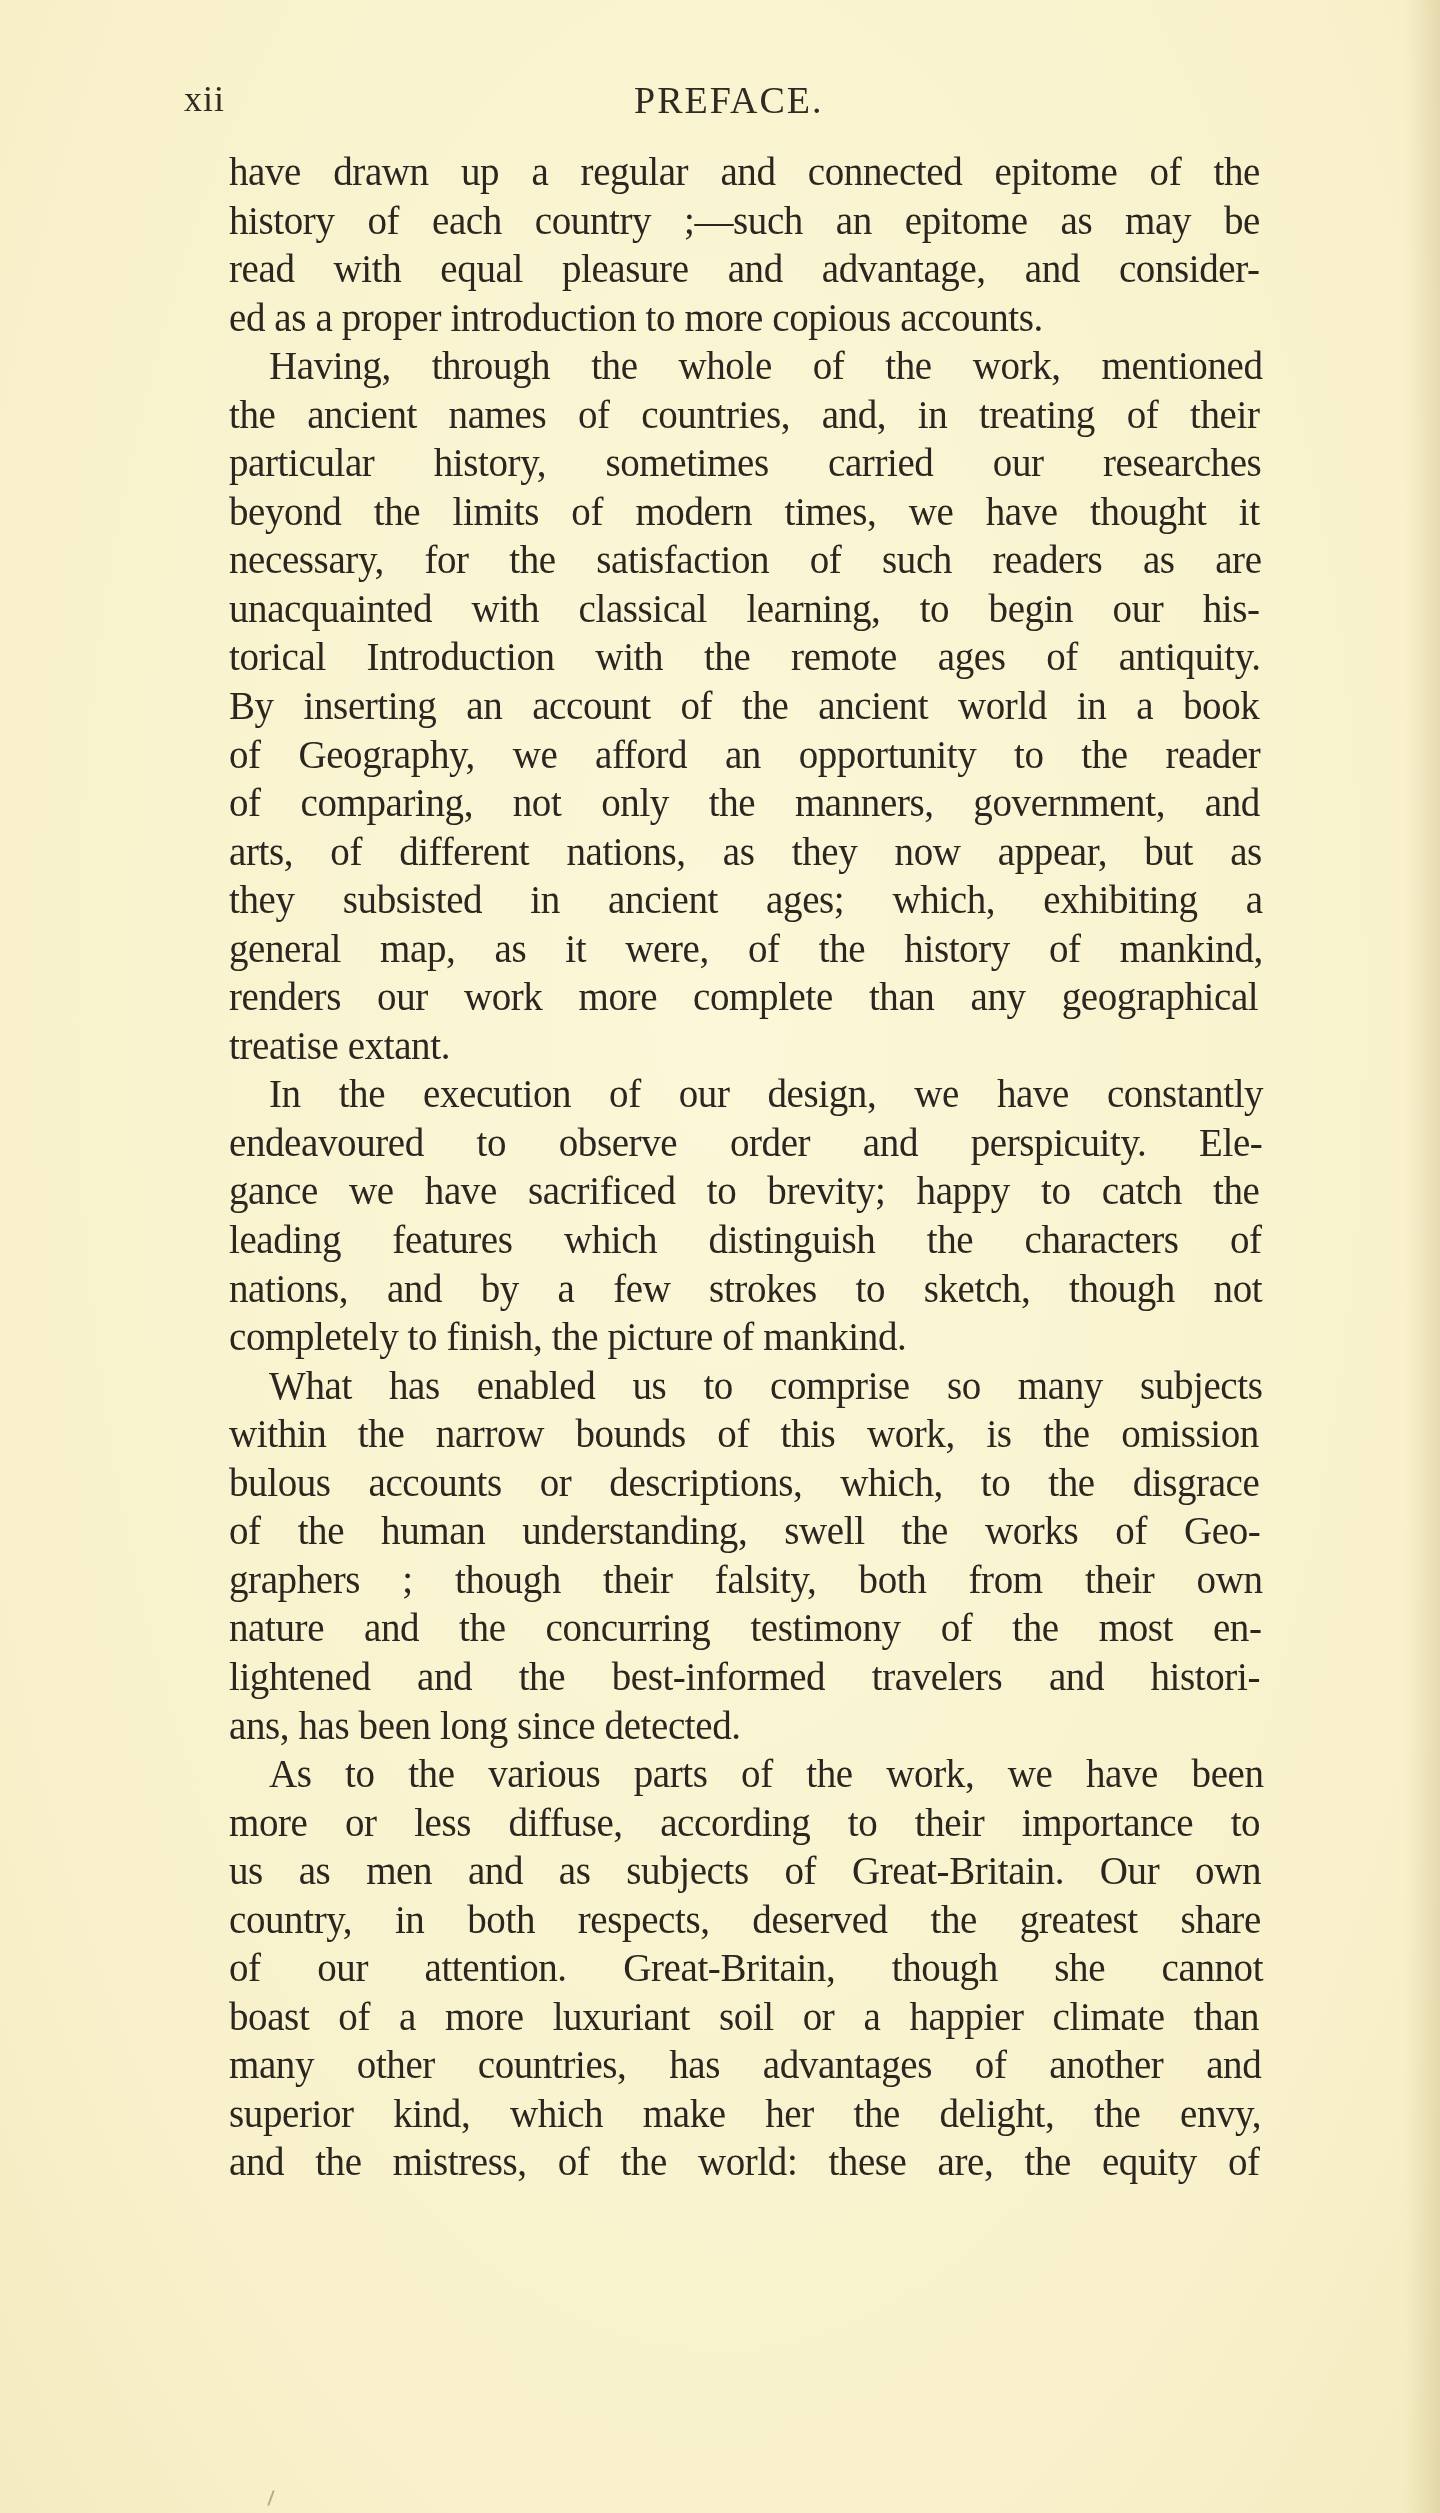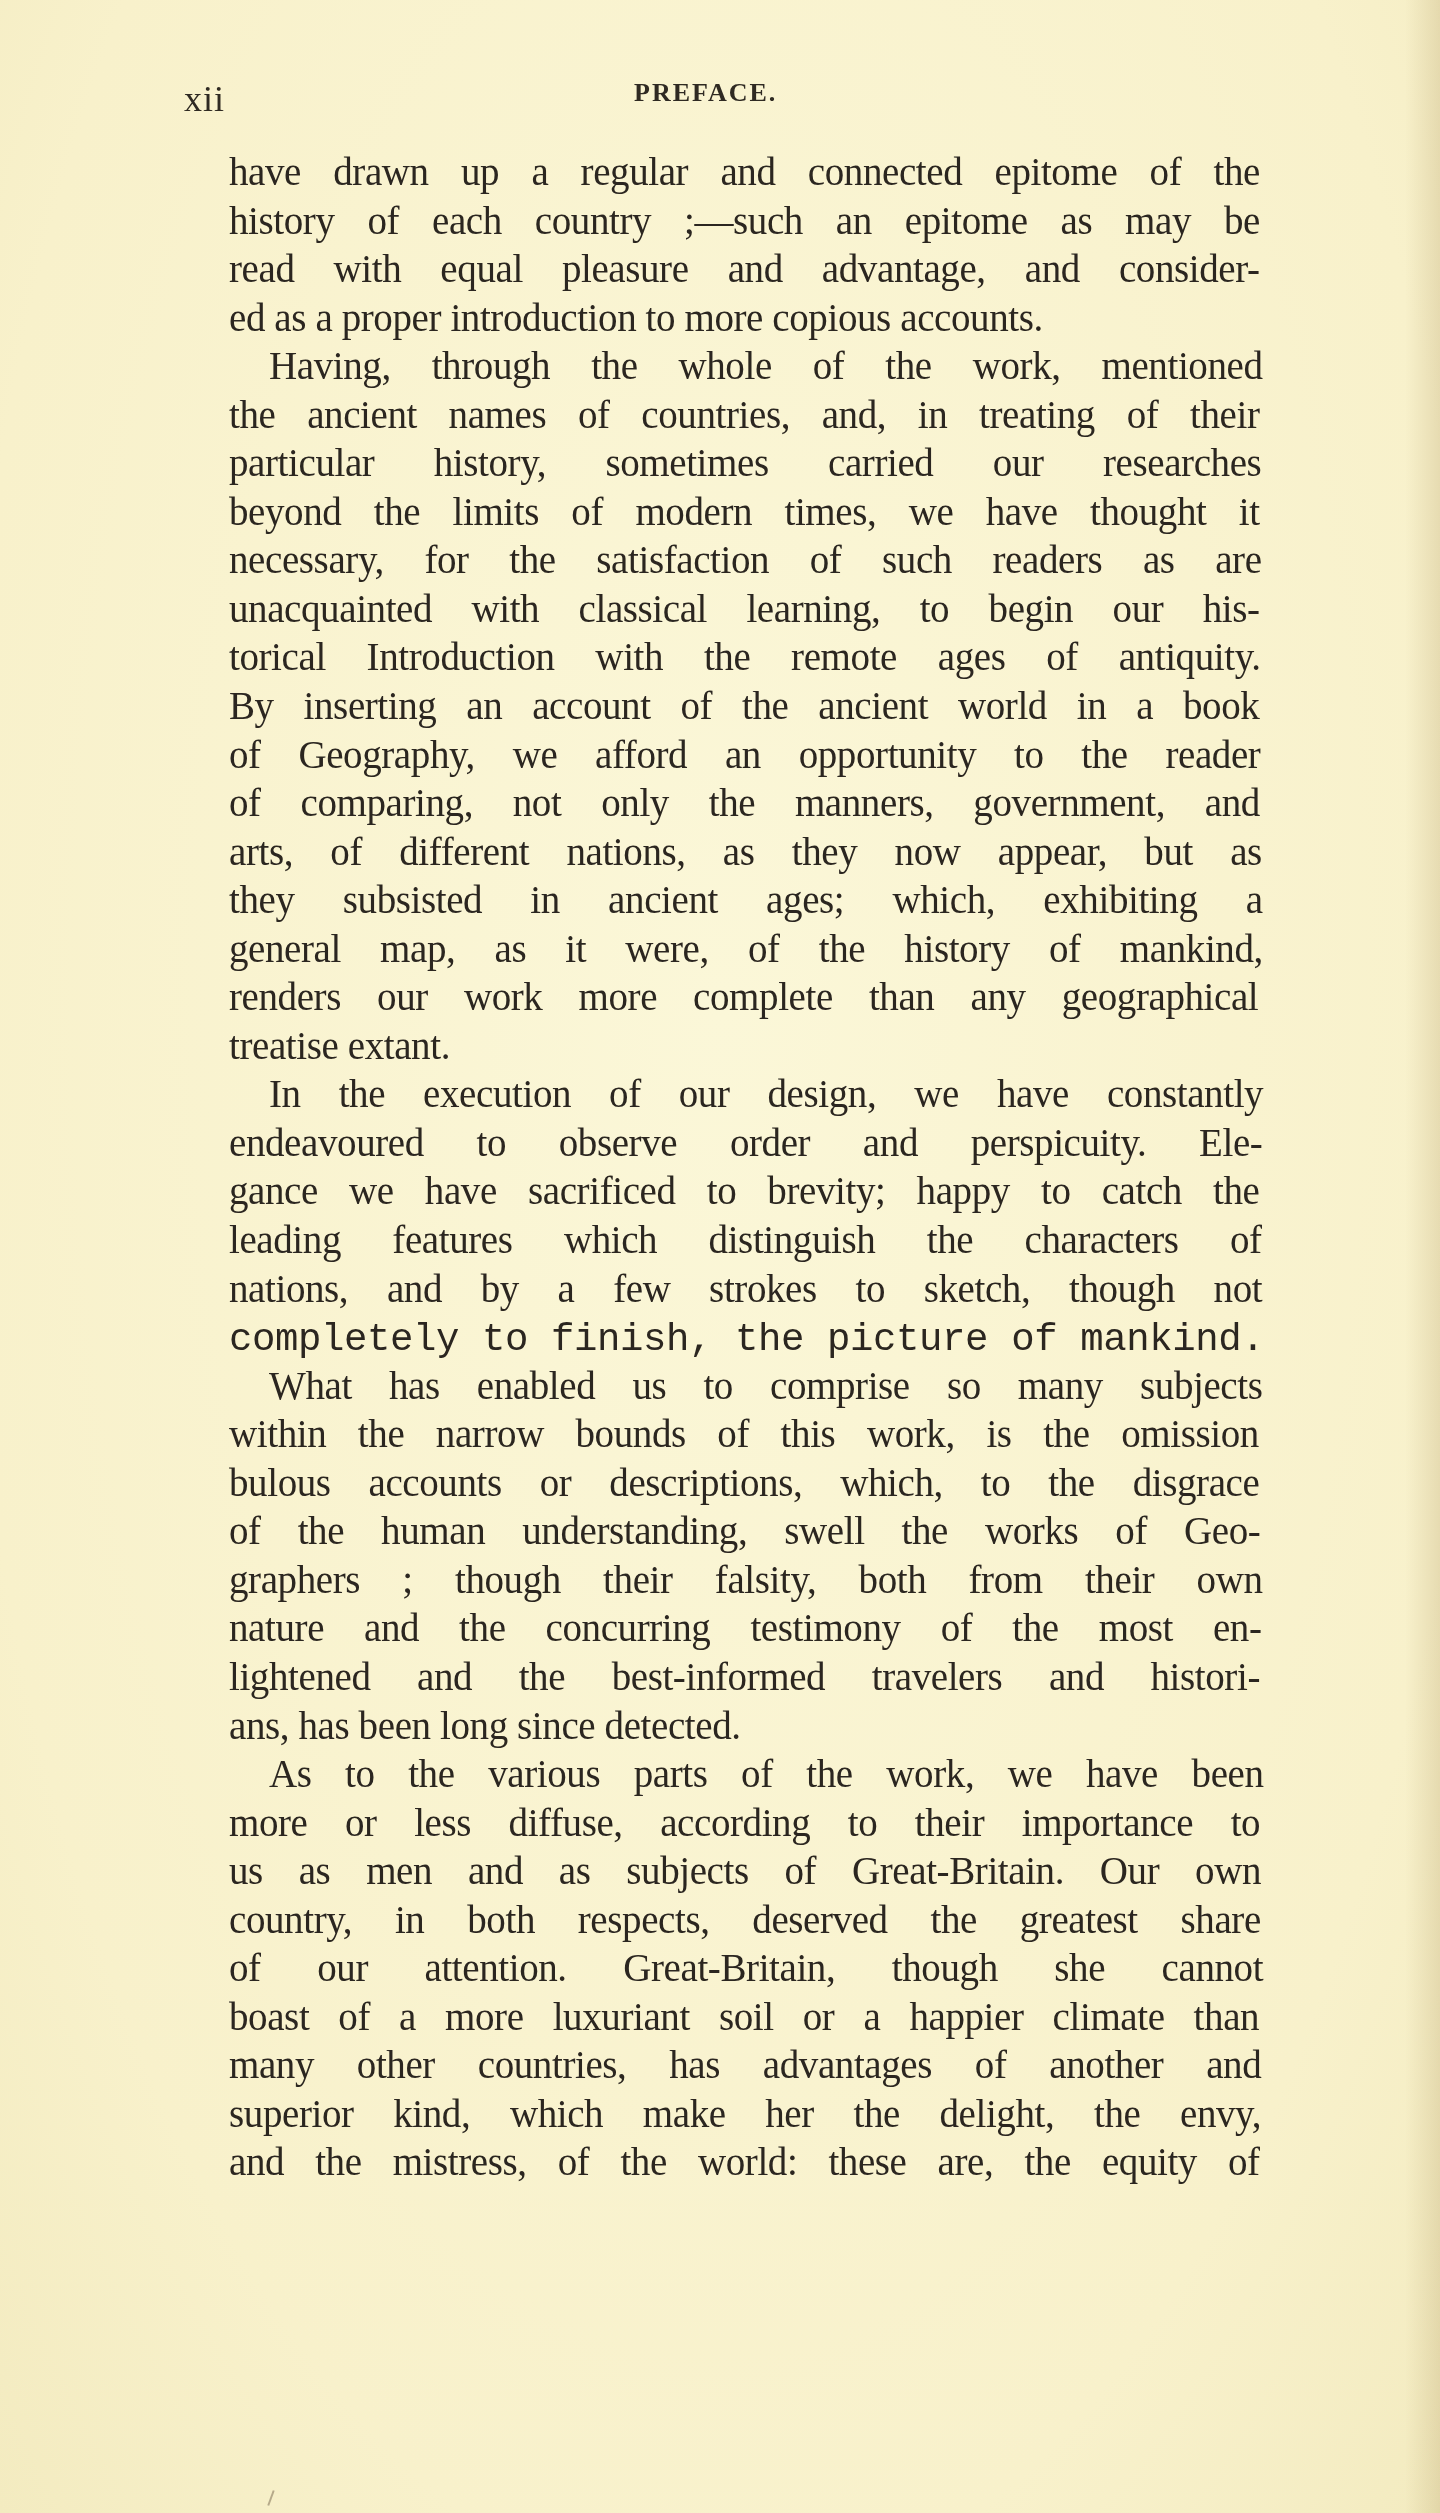--- a/index.html
+++ b/index.html
@@ -35,23 +35,22 @@
     position: absolute;
     left: 184px;
     top: 4px;
     font-size: 36px;
     letter-spacing: 1px;
   }
   .head-title {
     position: absolute;
     left: 634px;
     top: 4px;
-    font-size: 26px;
+    font-size: 38px;
     letter-spacing: 2px;
-    font-weight: bold;
   }
   .text-block {
     position: absolute;
     left: 229px;
     top: 148px;
     width: 1074px;
     font-family: "Liberation Serif", "DejaVu Serif", serif;
     font-size: 39px;
     line-height: 48.55px;
     color: #2b2620;
@@ -116,21 +115,21 @@
       <span class="line"><span class="line-inner" style="white-space: nowrap; display: inline-block; word-spacing: 27.8889px;">arts, of different nations, as they now appear, but as</span></span>
       <span class="line"><span class="line-inner" style="white-space: nowrap; display: inline-block; word-spacing: 38.8571px;">they subsisted in ancient ages; which, exhibiting a</span></span>
       <span class="line"><span class="line-inner" style="white-space: nowrap; display: inline-block; word-spacing: 29.7778px;">general map, as it were, of the history of mankind,</span></span>
       <span class="line"><span class="line-inner" style="white-space: nowrap; display: inline-block; word-spacing: 26.7143px;">renders our work more complete than any geographical</span></span>
       <span class="line last"><span class="line-inner" style="white-space: nowrap; display: inline-block;">treatise extant.</span></span>
       <span class="line indent"><span class="line-inner" style="white-space: nowrap; display: inline-block; word-spacing: 28.625px;">In the execution of our design, we have constantly</span></span>
       <span class="line"><span class="line-inner" style="white-space: nowrap; display: inline-block; word-spacing: 43.3333px;">endeavoured to observe order and perspicuity. Ele-</span></span>
       <span class="line"><span class="line-inner" style="white-space: nowrap; display: inline-block; word-spacing: 21.7778px;">gance we have sacrificed to brevity; happy to catch the</span></span>
       <span class="line"><span class="line-inner" style="white-space: nowrap; display: inline-block; word-spacing: 42px;">leading features which distinguish the characters of</span></span>
       <span class="line"><span class="line-inner" style="white-space: nowrap; display: inline-block; word-spacing: 29.3333px;">nations, and by a few strokes to sketch, though not</span></span>
-      <span class="line last"><span class="line-inner" style="white-space: nowrap; display: inline-block; font-family: Liberation Mono, monospace;">completely to finish, the picture of mankind.</span></span>
+      <span class="line last"><span class="line-inner" style="white-space: nowrap; display: inline-block;">completely to finish, the picture of mankind.</span></span>
       <span class="line indent"><span class="line-inner" style="white-space: nowrap; display: inline-block; word-spacing: 27.75px;">What has enabled us to comprise so many subjects</span></span>
       <span class="line"><span class="line-inner" style="white-space: nowrap; display: inline-block; word-spacing: 22.2222px;">within the narrow bounds of this work, is the omission</span></span>
       <span class="line"><span class="line-inner" style="white-space: nowrap; display: inline-block; word-spacing: 28.5714px;">bulous accounts or descriptions, which, to the disgrace</span></span>
       <span class="line"><span class="line-inner" style="white-space: nowrap; display: inline-block; word-spacing: 27.625px;">of the human understanding, swell the works of Geo-</span></span>
       <span class="line"><span class="line-inner" style="white-space: nowrap; display: inline-block; word-spacing: 32.875px;">graphers ; though their falsity, both from their own</span></span>
       <span class="line"><span class="line-inner" style="white-space: nowrap; display: inline-block; word-spacing: 30.625px;">nature and the concurring testimony of the most en-</span></span>
       <span class="line"><span class="line-inner" style="white-space: nowrap; display: inline-block; word-spacing: 37.1667px;">lightened and the best-informed travelers and histori-</span></span>
       <span class="line last"><span class="line-inner" style="white-space: nowrap; display: inline-block;">ans, has been long since detected.</span></span>
       <span class="line indent"><span class="line-inner" style="white-space: nowrap; display: inline-block; word-spacing: 24.2px;">As to the various parts of the work, we have been</span></span>
       <span class="line"><span class="line-inner" style="white-space: nowrap; display: inline-block; word-spacing: 28.125px;">more or less diffuse, according to their importance to</span></span>

